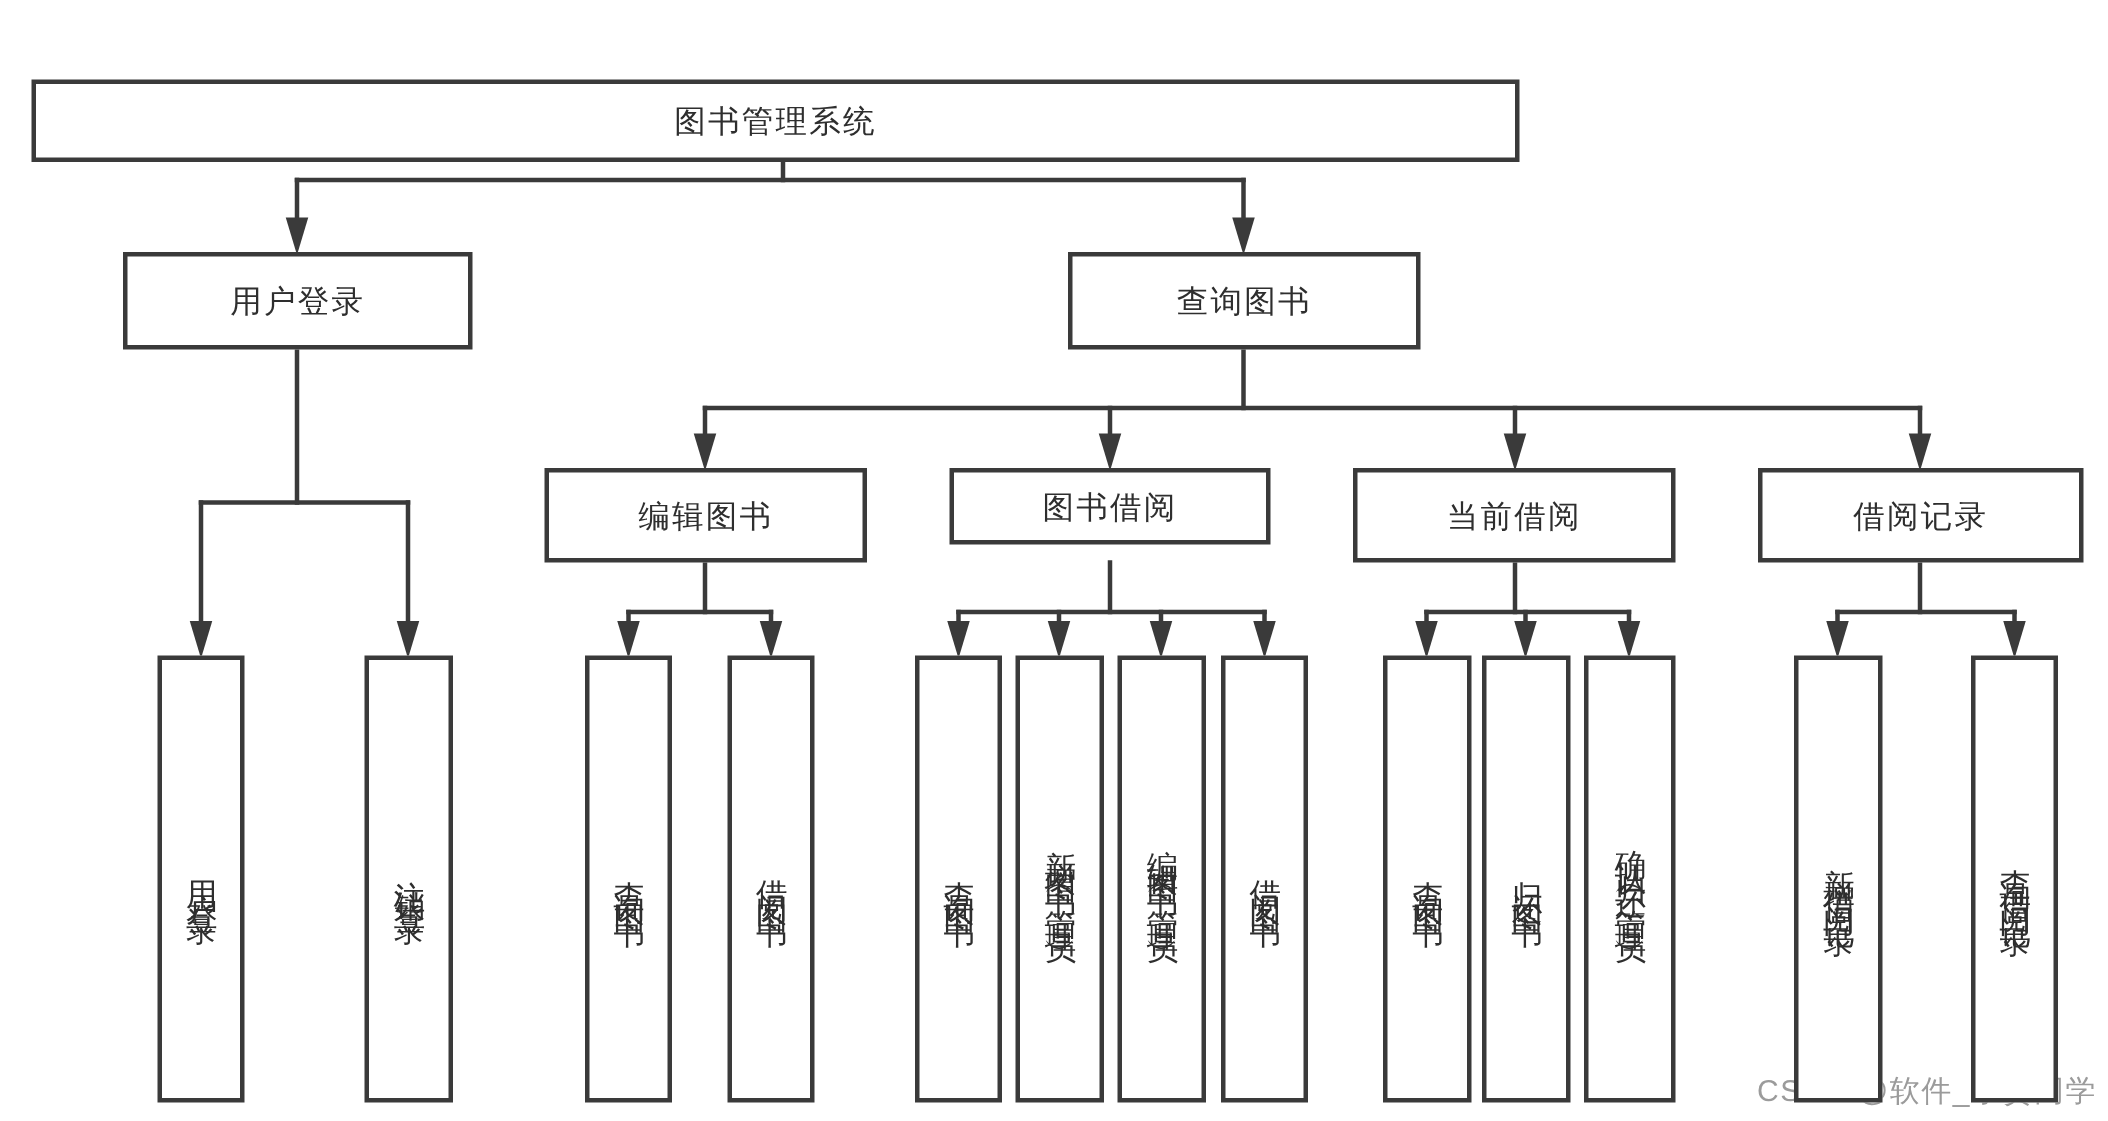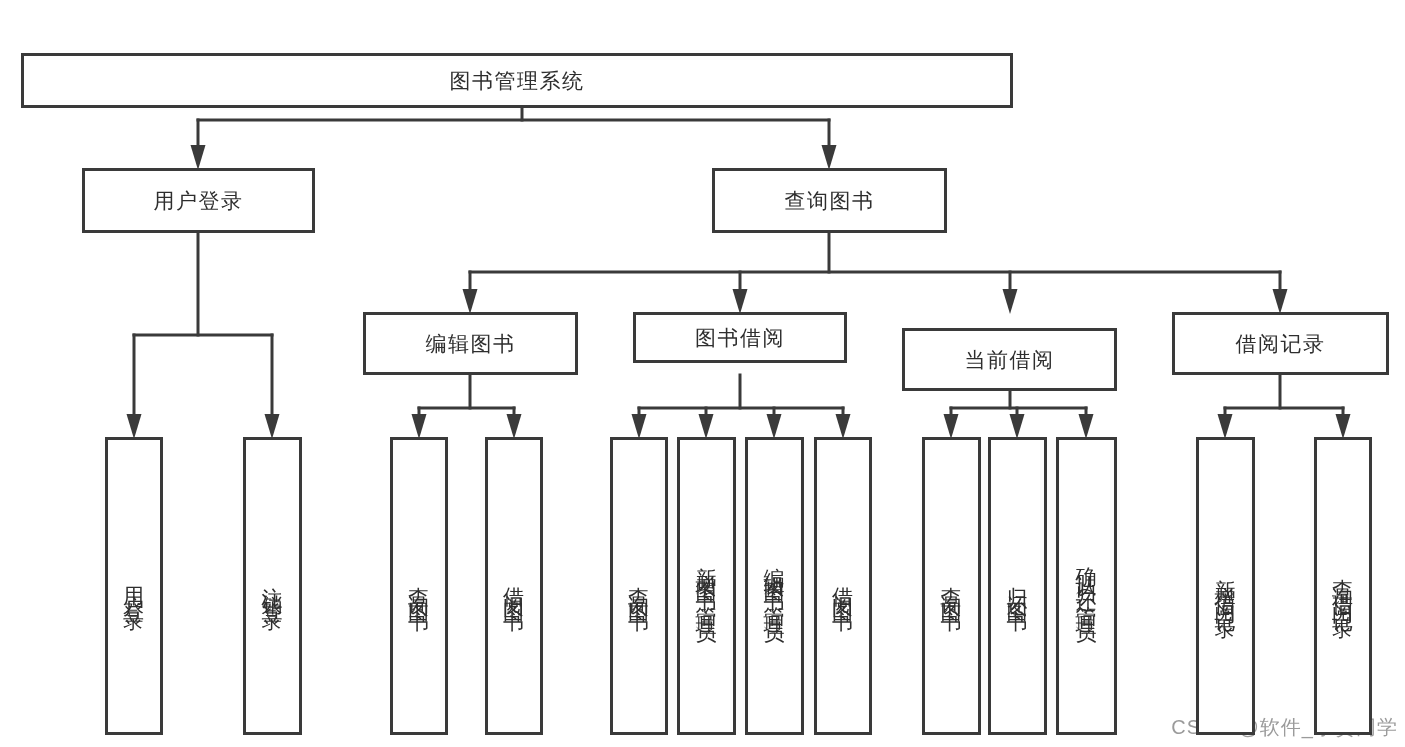--- a/index.html
+++ b/index.html
@@ -114,21 +114,21 @@
         <line x1="1343" y1="408" x2="1343" y2="423" stroke="#3a3a3a" stroke-width="3" stroke-linecap="square"></line>
         <polygon points="1335.5,414 1350.5,414 1343,439" fill="#3a3a3a"></polygon>
       </g>
     </svg>
   <div class="watermark" style="color: rgb(155, 155, 155);">CSDN @软件_小贺同学</div>
 <div class="node" style="left: 21px; top: 13px; width: 992px; height: 55px; border-color: rgb(58, 58, 58); color: rgb(46, 46, 46); margin-top: 40px;">图书管理系统</div>
     <div class="node" style="left: 82px; top: 168px; width: 233px; height: 65px; border-color: rgb(58, 58, 58); color: rgb(46, 46, 46);">用户登录</div>
     <div class="node" style="left: 712px; top: 168px; width: 235px; height: 65px; border-color: rgb(58, 58, 58); color: rgb(46, 46, 46);">查询图书</div>
     <div class="node" style="left: 363px; top: 312px; width: 215px; height: 63px; border-color: rgb(58, 58, 58); color: rgb(46, 46, 46);">编辑图书</div>
     <div class="node" style="left: 633px; top: 312px; width: 214px; height: 51px; border-color: rgb(58, 58, 58); color: rgb(46, 46, 46);">图书借阅</div>
-    <div class="node" style="left: 902px; top: 312px; width: 215px; height: 63px; border-color: rgb(58, 58, 58); color: rgb(46, 46, 46); margin-top: 16px;">当前借阅</div>
+    <div class="node" style="left: 902px; top: 312px; width: 215px; height: 63px; border-color: rgb(58, 58, 58); color: rgb(46, 46, 46);">当前借阅</div>
     <div class="node" style="left: 1172px; top: 312px; width: 217px; height: 63px; border-color: rgb(58, 58, 58); color: rgb(46, 46, 46);">借阅记录</div>
     <div class="node vert" style="left: 105px; top: 437px; width: 58px; height: 298px; border-color: rgb(58, 58, 58); color: rgb(46, 46, 46);">用户登录</div>
     <div class="node vert" style="left: 243px; top: 437px; width: 59px; height: 298px; border-color: rgb(58, 58, 58); color: rgb(46, 46, 46);">注销登录</div>
     <div class="node vert" style="left: 390px; top: 437px; width: 58px; height: 298px; border-color: rgb(58, 58, 58); color: rgb(46, 46, 46);">查询图书</div>
     <div class="node vert" style="left: 485px; top: 437px; width: 58px; height: 298px; border-color: rgb(58, 58, 58); color: rgb(46, 46, 46);">借阅图书</div>
     <div class="node vert" style="left: 610px; top: 437px; width: 58px; height: 298px; border-color: rgb(58, 58, 58); color: rgb(46, 46, 46);">查询图书</div>
     <div class="node vert" style="left: 677px; top: 437px; width: 59px; height: 298px; border-color: rgb(58, 58, 58); color: rgb(46, 46, 46);">新增图书（管理员）</div>
     <div class="node vert" style="left: 745px; top: 437px; width: 59px; height: 298px; border-color: rgb(58, 58, 58); color: rgb(46, 46, 46);">编辑图书（管理员）</div>
     <div class="node vert" style="left: 814px; top: 437px; width: 58px; height: 298px; border-color: rgb(58, 58, 58); color: rgb(46, 46, 46);">借阅图书</div>
     <div class="node vert" style="left: 922px; top: 437px; width: 59px; height: 298px; border-color: rgb(58, 58, 58); color: rgb(46, 46, 46);">查询图书</div>

